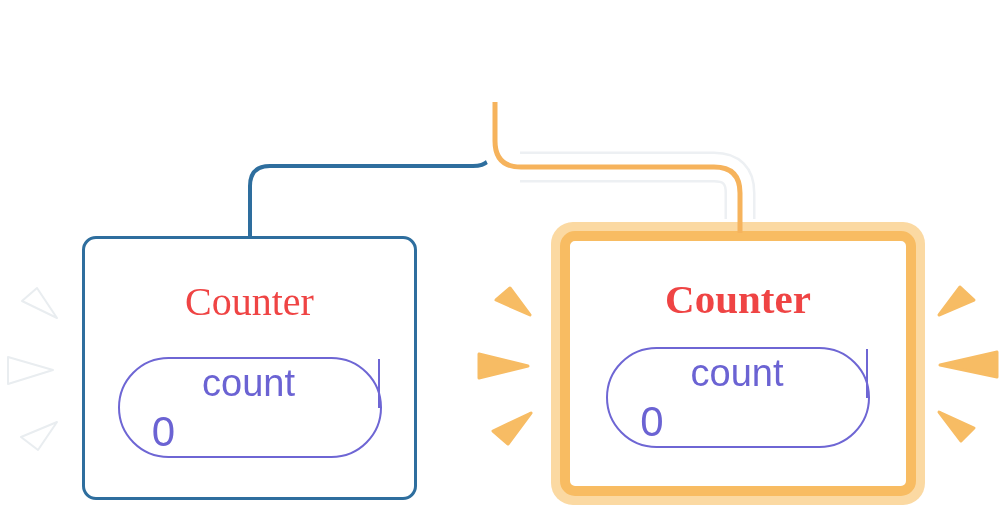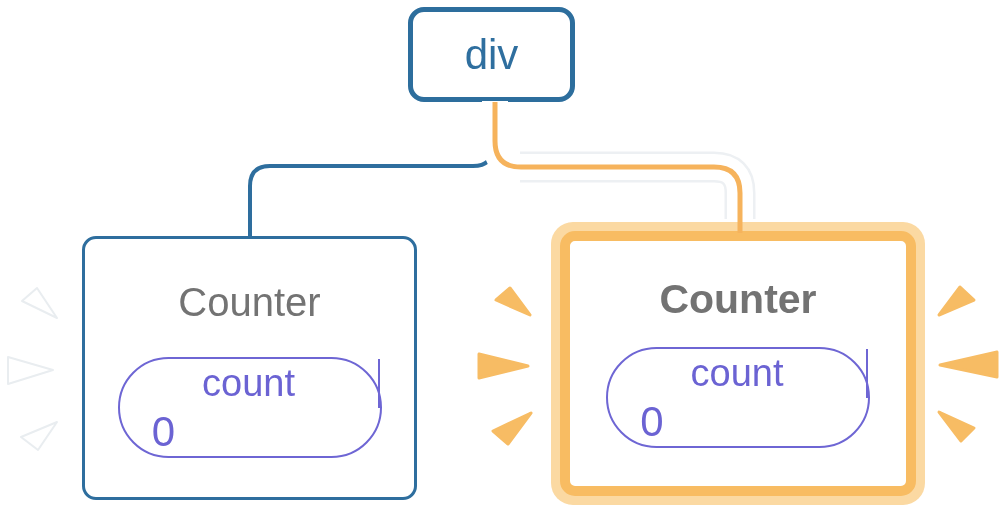--- a/index.html
+++ b/index.html
@@ -23,21 +23,21 @@
   .counter-right-outer{
     position:absolute;left:551px;top:222px;width:374px;height:283px;
     background:#FBD9A2;border-radius:22px;padding:9px;z-index:2;
   }
   .counter-right-inner{
     width:100%;height:100%;background:#ffffff;
     border:10px solid #F8BC62;border-radius:15px;
   }
   .counter-title{
     margin-top:41px;text-align:center;font-size:40px;line-height:44px;
-    font-weight:500;color:#737373;
+    font-weight:500;color:#ef4444;font-family:Liberation Serif, serif;
   }
   .counter-right-inner .counter-title{margin-top:36px;font-weight:700;font-size:41px;}
 
   
   .pill{
     width:264px;height:101px;margin:33px auto 0;
     border:2px solid #6E66D4;border-radius:52px;
     display:flex;color:#6B63D3;background:#ffffff;flex-direction:column;
   }
   .counter-right-inner .pill{margin-top:26px;}
@@ -56,23 +56,20 @@
   .tube-white{fill:none;stroke:#FFFFFF;stroke-width:26px;}
   .tube-core{fill:none;stroke:#F6B35C;stroke-width:5px;}
   .spark-white{fill:#FFFFFF;stroke:#E9EDF0;stroke-width:2px;stroke-linejoin:round;}
   .spark-orange{fill:#F7BC64;stroke:#F7BC64;stroke-width:3px;stroke-linejoin:round;}
 </style>
 </head>
 <body>
 
 <div class="canvas">
 
-  <div class="node-root">
-    <span>div</span>
-  </div>
 
   <div class="counter-left">
     <div class="counter-title">Counter</div>
     <div class="pill">
       <div class="pill-key">count</div>
       <div class="pill-val">0</div>
     </div>
   </div>
 
   <div class="counter-right-outer">

